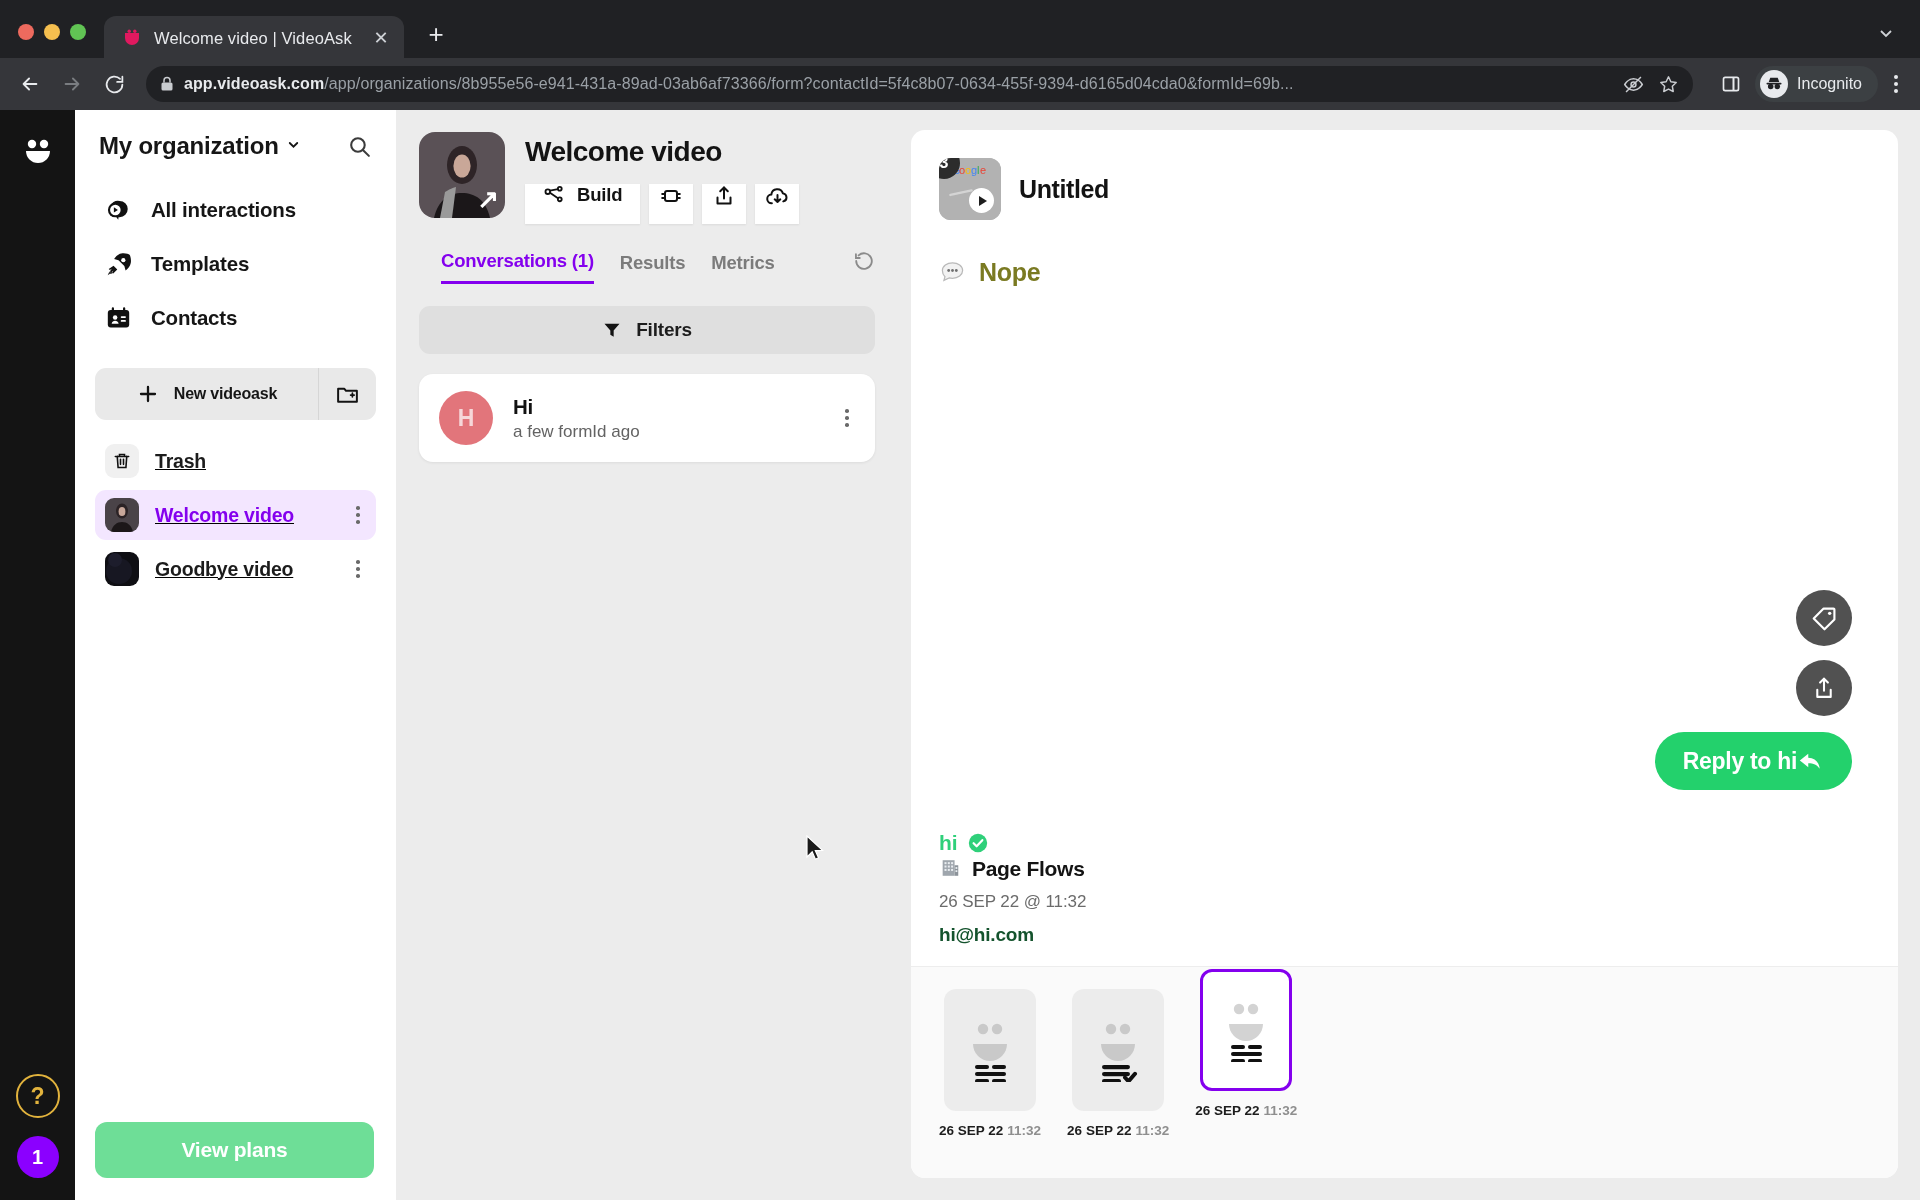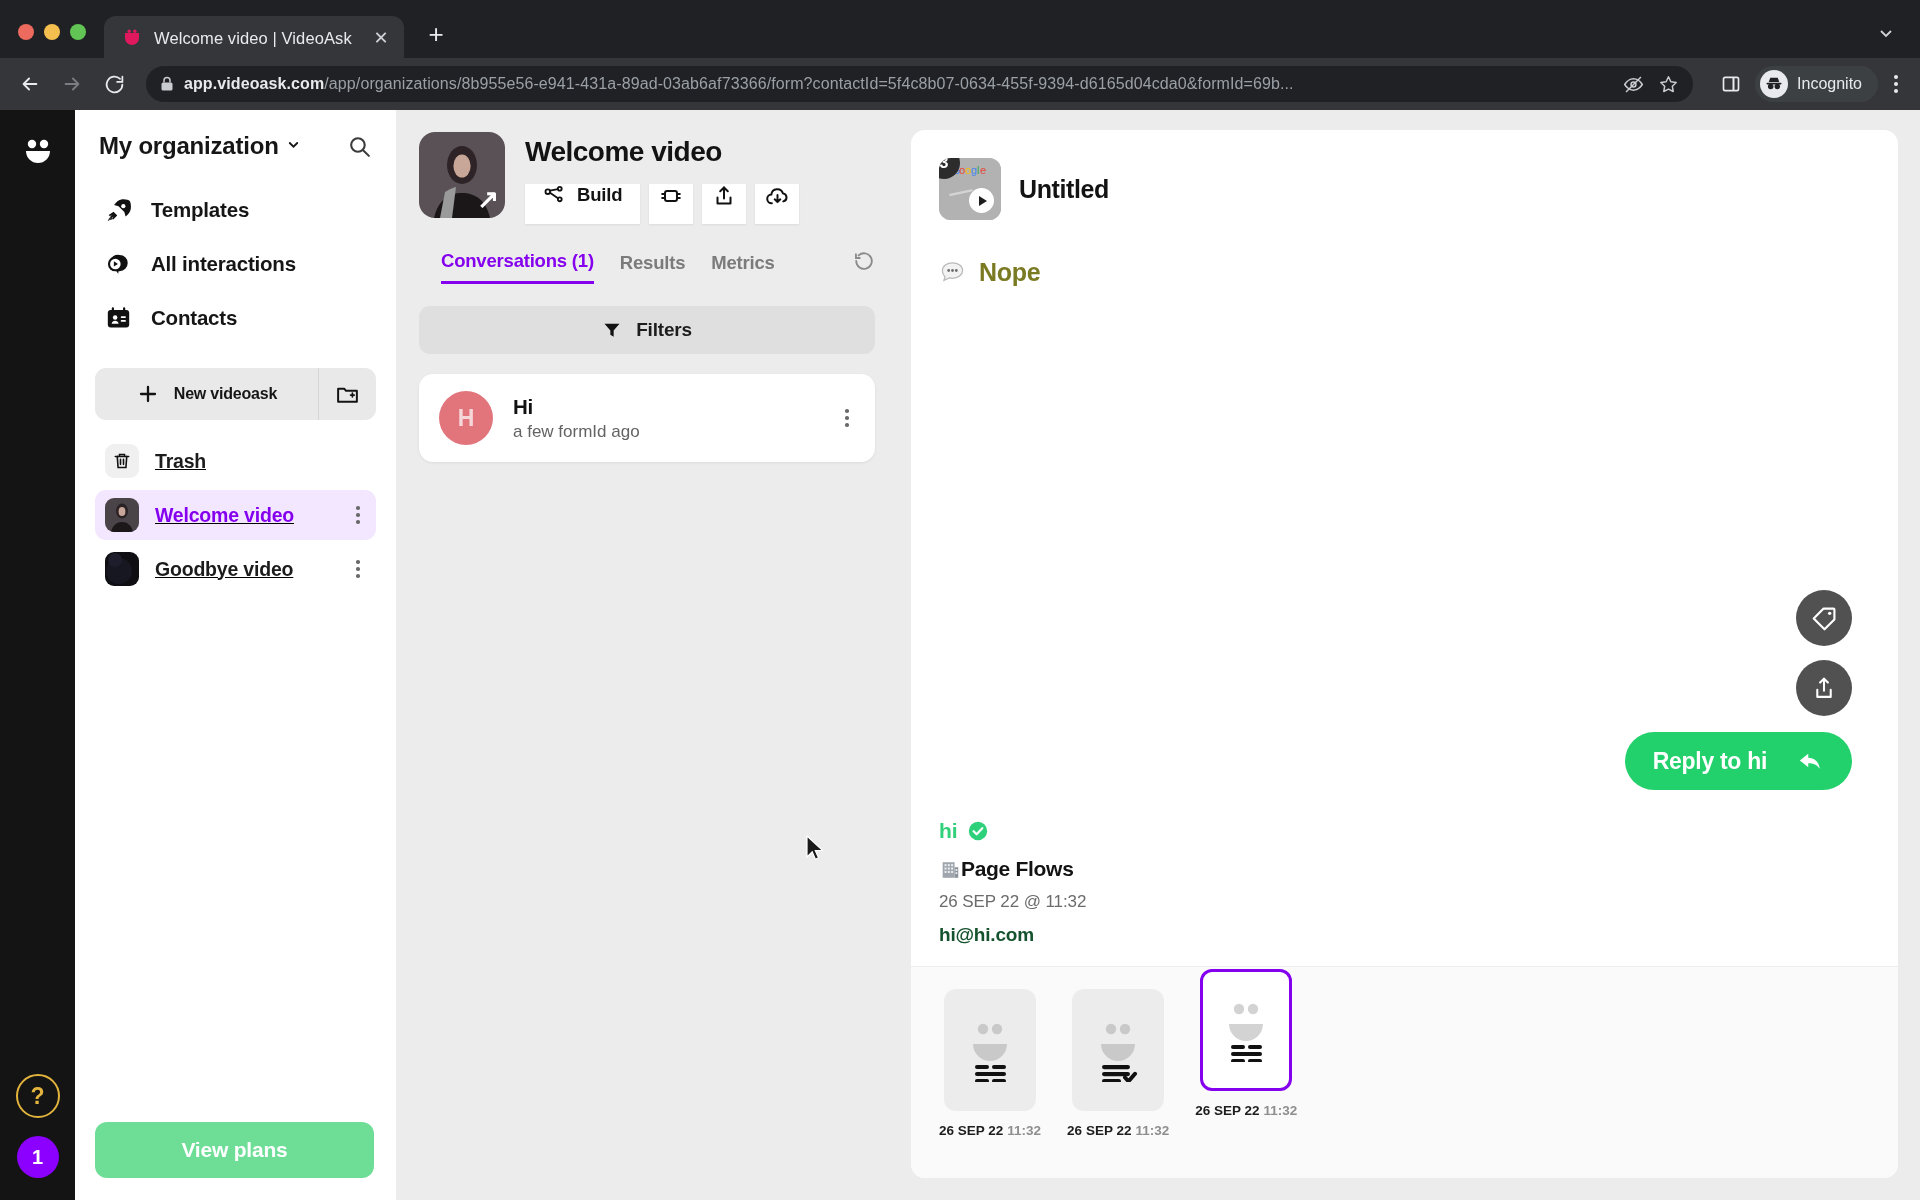--- a/index.html
+++ b/index.html
@@ -153,32 +153,32 @@
     display: flex; align-items: center; justify-content: center; }
   .vplay::after { content: ''; border-left: 8px solid #1d1d1d; border-top: 5px solid transparent; border-bottom: 5px solid transparent; margin-left: 3px; }
   .panel-title { font-size: 25px; font-weight: 700; color: #131313; letter-spacing: -.4px; }
 
   .answer-row { display: flex; align-items: center; gap: 13px; padding: 38px 0 0 28px; }
   .answer-text { font-size: 25px; font-weight: 700; color: #7a7a22; letter-spacing: -.3px; }
 
   .meta { position: absolute; left: 28px; bottom: 232px; }
   .meta-name { display: flex; align-items: center; gap: 10px; }
   .meta-name .nm { font-size: 21px; font-weight: 700; color: #2fd07a; letter-spacing: -.2px; }
-  .meta-org { display: flex; align-items: flex-end; margin-top: 14px; }
+  .meta-org { display: flex; align-items: flex-start; gap: 11px; margin-top: 2px; }
   .meta-org .og { font-size: 21px; font-weight: 700; color: #131313; letter-spacing: -.3px; }
   .meta-date { font-size: 17px; color: #6b6b6b; margin-top: 11px; letter-spacing: -.1px; }
   .meta-mail { font-size: 19px; color: #14532d; font-weight: 600; margin-top: 12px; letter-spacing: -.2px; }
 
   .fab { position: absolute; right: 46px; width: 56px; height: 56px; border-radius: 50%; background: #515151;
     display: flex; align-items: center; justify-content: center; cursor: pointer; }
   .fab.tag { top: 460px; }
   .fab.share { top: 530px; }
   .replybtn {
     position: absolute; right: 46px; top: 602px; height: 58px; background: #23d16c; border-radius: 29px;
-    display: flex; align-items: center; gap: 30px; padding: 0 28px; cursor: pointer;
+    display: flex; align-items: center; gap: 0; padding: 0 28px; cursor: pointer;
   }
   .replybtn span { font-size: 23px; font-weight: 700; color: #fff; letter-spacing: -.3px; }
 
   .strip { position: absolute; left: 0; right: 0; bottom: 0; height: 212px; background: #fafafa;
     border-top: 1px solid #ededed; display: flex; align-items: flex-start; gap: 26px; padding: 22px 0 0 28px; }
   .card { display: flex; flex-direction: column; align-items: center; }
   .card-box { width: 92px; height: 122px; border-radius: 12px; background: #ececec; position: relative;
     display: flex; flex-direction: column; align-items: center; justify-content: center; gap: 11px; }
   .card.sel .card-box { background: #fff; border: 3px solid #8400ee; }
   .card.sel { margin-top: -20px; }
@@ -313,38 +313,38 @@
               <circle cx="10.5" cy="10.5" r="6.5"></circle>
               <path d="M15.5 15.5L21 21"></path>
             </svg>
         </span>
       </div>
 
       <div class="nav-list">
         <div class="nav-item">
           <span class="nav-icon">
             <svg width="27" height="27" viewBox="0 0 24 24" fill="#111">
+                <path d="M13 3.5a7.2 7.2 0 0 1 0 14.4h-1l-.2 2.4-2-2.7a7.2 7.2 0 0 1 3.2-14.1z"></path>
+                <circle cx="9.2" cy="11.5" r="6.6" fill="#111"></circle>
+                <circle cx="9.2" cy="11.5" r="4.7" fill="#fff"></circle>
+                <path d="M7.9 9.2l3.6 2.3-3.6 2.3z" fill="#111"></path>
+              </svg>
+          </span>
+          <span class="nav-label">All interactions</span>
+        </div>
+        <div class="nav-item">
+          <span class="nav-icon">
+            <svg width="27" height="27" viewBox="0 0 24 24" fill="#111">
                 <path d="M14.4 2.2c3.3-.6 6.7.4 7.4 1.1.7.7 1.7 4.1 1.1 7.4-.5 2.8-2.4 5-4.6 6.6l-1.1-3.9-5.2-5.2-3.9-1.1c1.6-2.2 3.5-4.4 6.3-4.9z"></path>
                 <circle cx="16.3" cy="8.2" r="1.9" fill="#fff"></circle>
                 <path d="M7.6 13.1l3.3 3.3-3.6 3.6-1-1 1.2-1.7-1.8 1.3-1-1 1.4-1.8-1.8 1.2-1-1z"></path>
                 <path d="M2.4 21.6c.9-2.8 2-3.9 3.9-4.2l.3 2.7-2.5.4z" opacity=".85"></path>
               </svg>
           </span>
           <span class="nav-label">Templates</span>
-        </div>
-        <div class="nav-item">
-          <span class="nav-icon">
-            <svg width="27" height="27" viewBox="0 0 24 24" fill="#111">
-                <path d="M13 3.5a7.2 7.2 0 0 1 0 14.4h-1l-.2 2.4-2-2.7a7.2 7.2 0 0 1 3.2-14.1z"></path>
-                <circle cx="9.2" cy="11.5" r="6.6" fill="#111"></circle>
-                <circle cx="9.2" cy="11.5" r="4.7" fill="#fff"></circle>
-                <path d="M7.9 9.2l3.6 2.3-3.6 2.3z" fill="#111"></path>
-              </svg>
-          </span>
-          <span class="nav-label">All interactions</span>
         </div>
         <div class="nav-item">
           <span class="nav-icon">
             <svg width="27" height="27" viewBox="0 0 24 24" fill="#111">
                 <rect x="2.5" y="4.5" width="19" height="15.5" rx="2.6"></rect>
                 <path d="M7 3v3M17 3v3" stroke="#111" stroke-width="2" stroke-linecap="round"></path>
                 <circle cx="9" cy="11" r="2" fill="#fff"></circle>
                 <path d="M5.9 16.6c.4-1.7 1.6-2.5 3.1-2.5s2.7.8 3.1 2.5z" fill="#fff"></path>
                 <rect x="14" y="10" width="4.6" height="1.5" rx=".75" fill="#fff"></rect>
                 <rect x="14" y="13.4" width="4.6" height="1.5" rx=".75" fill="#fff"></rect>

